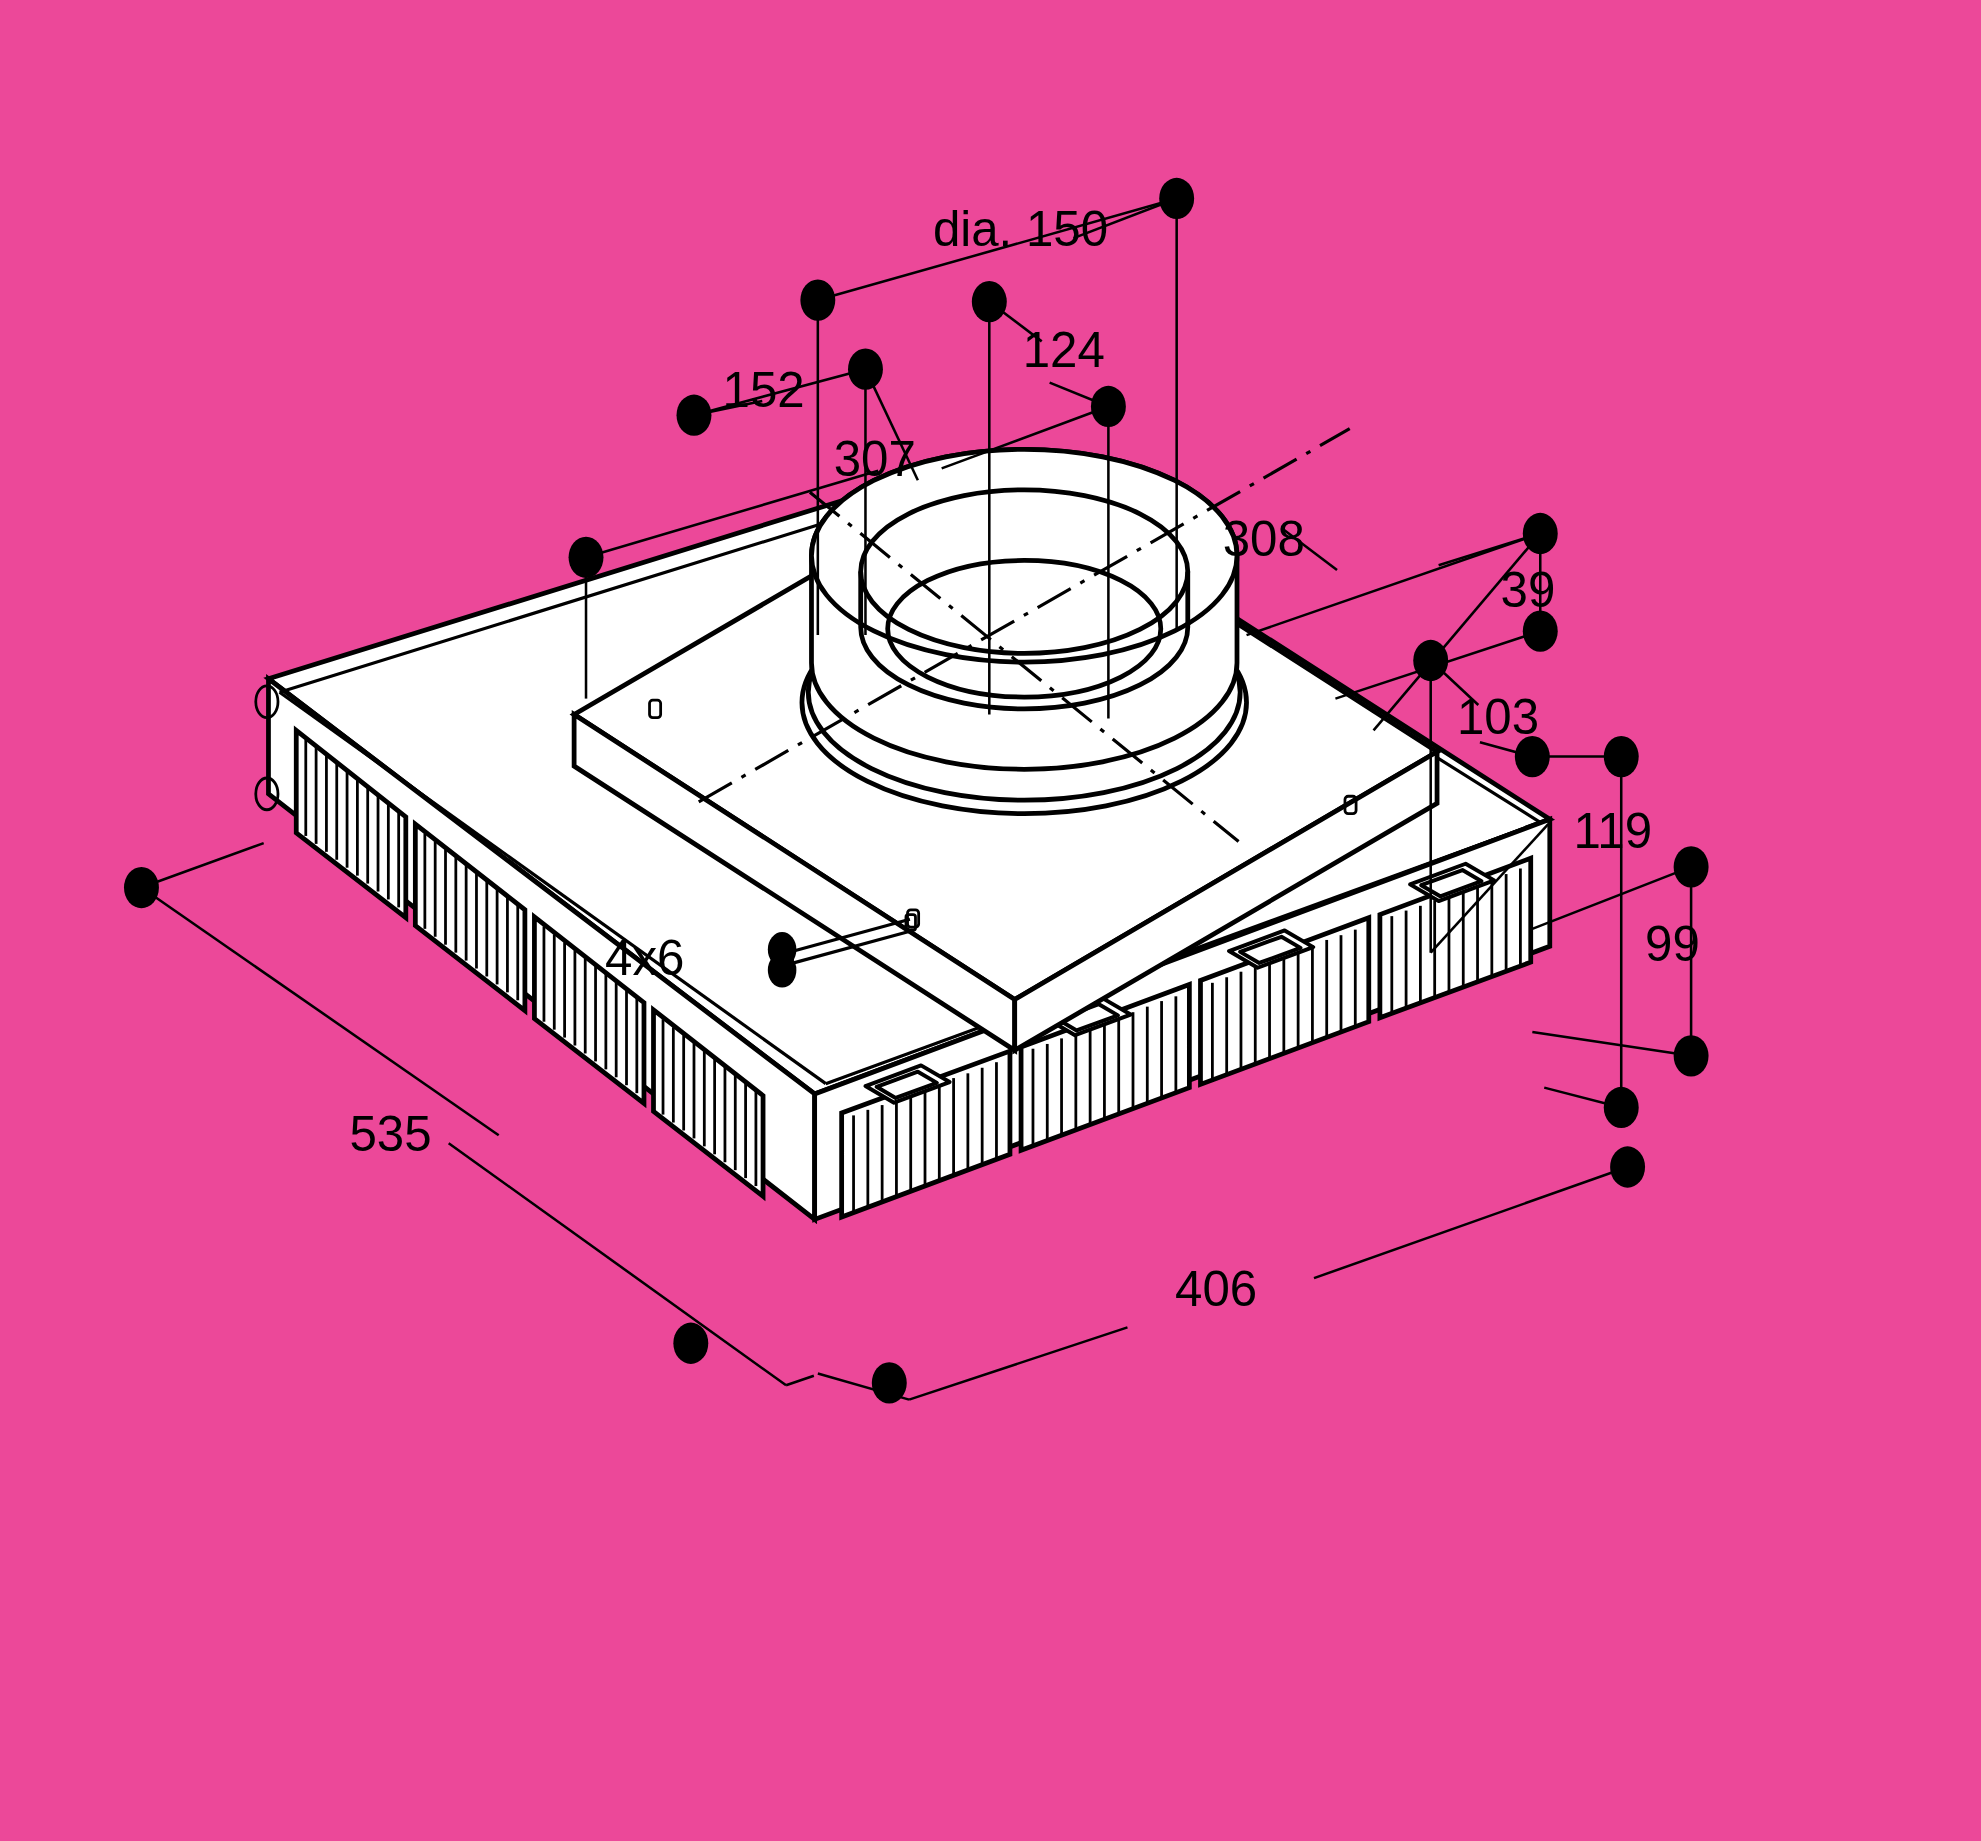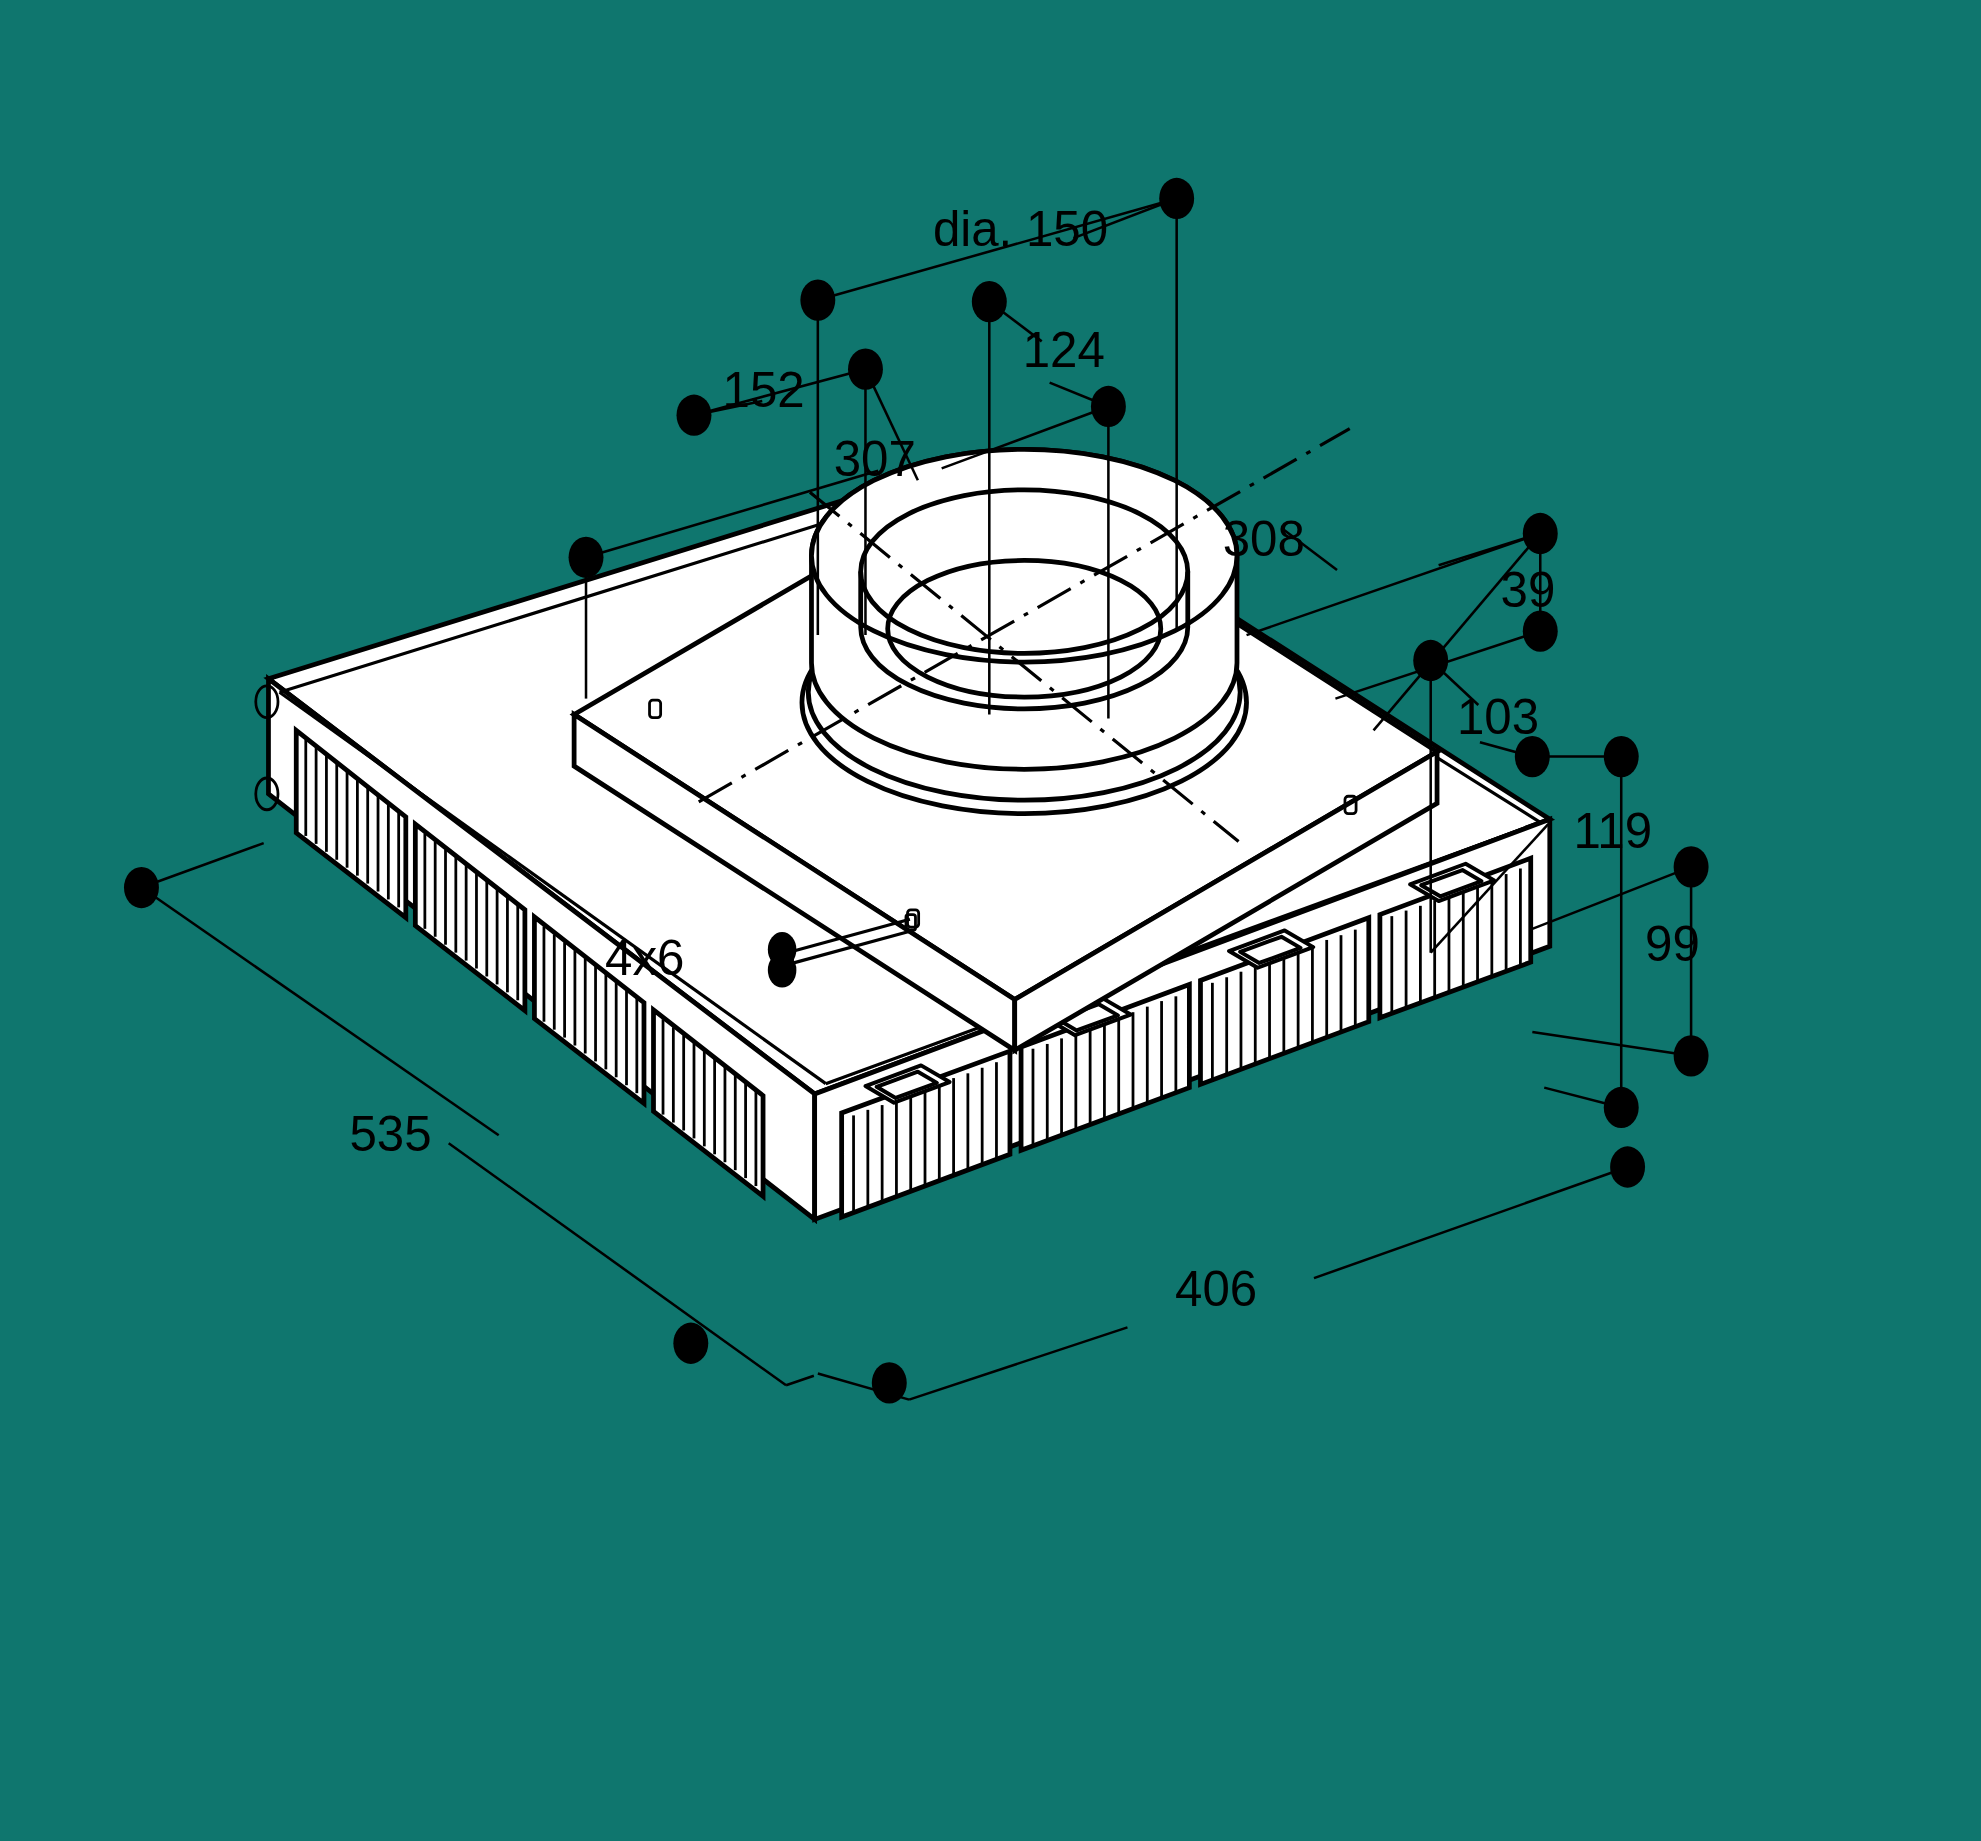--- a/index.html
+++ b/index.html
@@ -10,21 +10,21 @@
   body {
     width: 1981px;
     height: 1841px;
     font-family: "Liberation Sans", sans-serif;
     overflow: hidden;
   }
   #drawing-root {
     position: relative;
     width: 1981px;
     height: 1841px;
-    background: #0f766e;
+    background: #ec4899;
   }
   svg#technical-drawing {
     display: block;
     width: 1981px;
     height: 1841px;
   }
   .dim-text {
     font-family: "Liberation Sans", sans-serif;
     font-size: 62px;
     fill: #000000;

